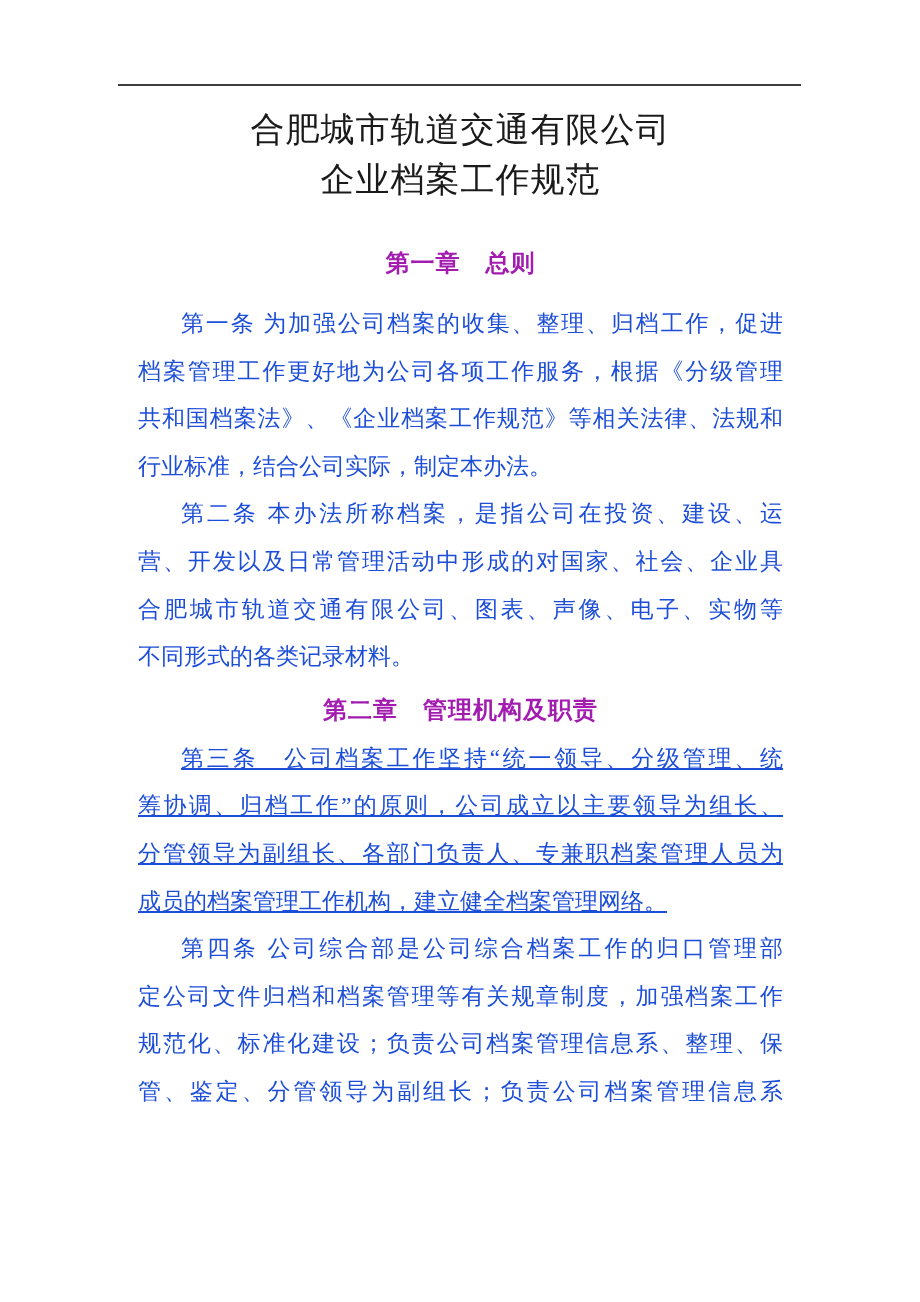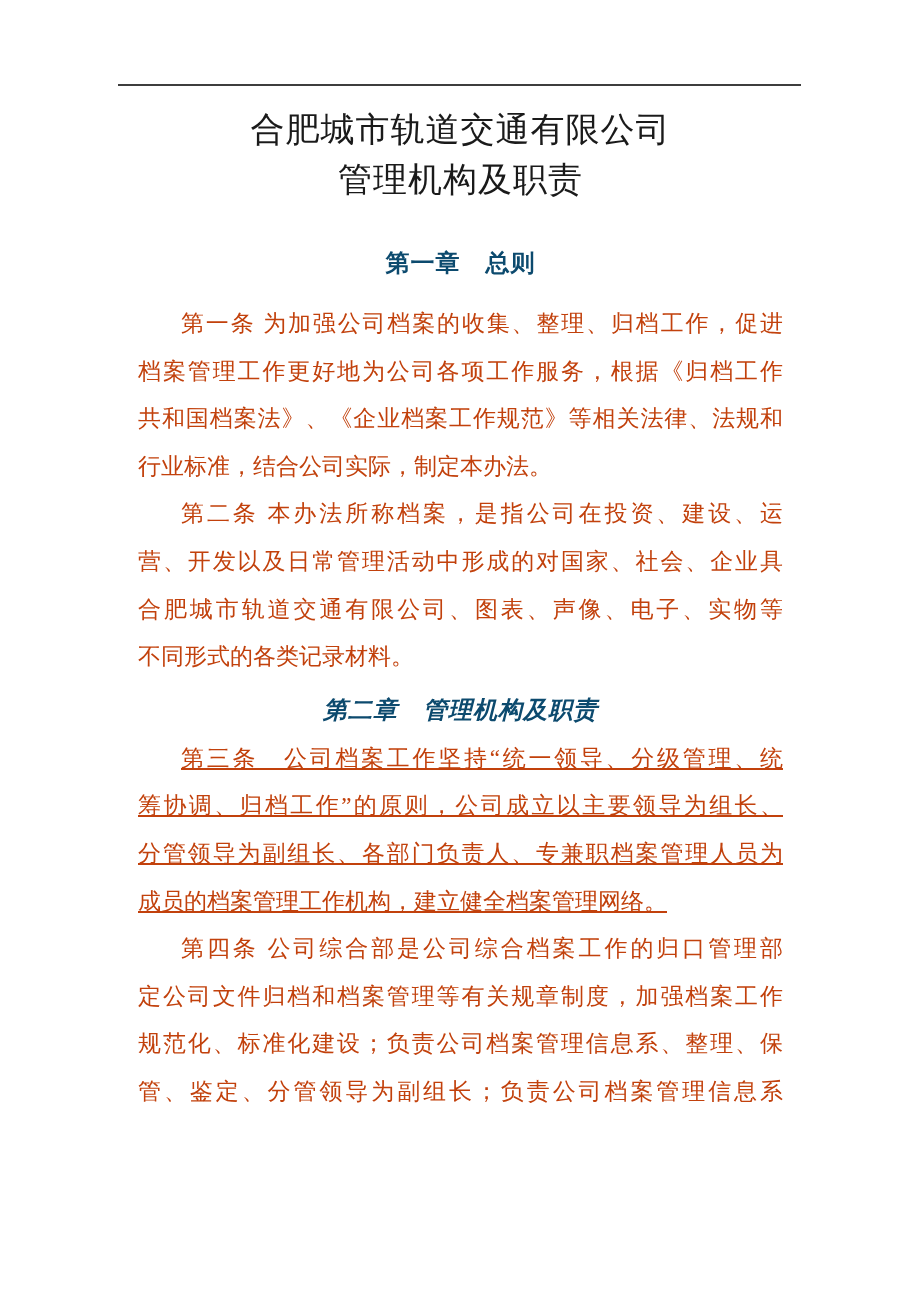--- a/index.html
+++ b/index.html
@@ -41,30 +41,30 @@
     color: #1a1a1a;
     letter-spacing: 1px;
   }
 
   .chapter-heading {
     text-align: center;
     font-family: "Liberation Sans", sans-serif;
     font-weight: 700;
     font-size: 24px;
     line-height: 30px;
-    color: #0c4a6e;
+    color: #a21caf;
     letter-spacing: 1px;
   }
   .chapter-heading.h1 { margin-top: 44px; }
-  .chapter-heading.h2 { margin-top: 14px; font-style: italic; }
+  .chapter-heading.h2 { margin-top: 14px; }
 
   .para {
     font-size: 23px;
     line-height: 47.6px;
-    color: #c2410c;
+    color: #1d4ed8;
   }
   .para.p1 { margin-top: 22px; }
   .para.p3 { margin-top: 10px; text-decoration: underline; }
 
   .line {
     text-align: justify;
     text-align-last: justify;
     text-justify: inter-character;
     white-space: nowrap;
     overflow: visible;
@@ -76,28 +76,28 @@
 <body>
 
 <div class="page">
 
   <div class="header-rule"></div>
 
   <div class="content">
 
     <div class="doc-title">
       <div>合肥城市轨道交通有限公司</div>
-      <div>管理机构及职责</div>
+      <div>企业档案工作规范</div>
     </div>
 
     <div class="chapter-heading h1">第一章　总则</div>
 
     <div class="para p1">
       <div class="line first fill">第一条 为加强公司档案的收集、整理、归档工作，促进</div>
-      <div class="line fill">档案管理工作更好地为公司各项工作服务，根据《归档工作</div>
+      <div class="line fill">档案管理工作更好地为公司各项工作服务，根据《分级管理</div>
       <div class="line fill">共和国档案法》、《企业档案工作规范》等相关法律、法规和</div>
       <div class="line end">行业标准，结合公司实际，制定本办法。</div>
     </div>
 
     <div class="para">
       <div class="line first fill">第二条 本办法所称档案，是指公司在投资、建设、运</div>
       <div class="line fill">营、开发以及日常管理活动中形成的对国家、社会、企业具</div>
       <div class="line fill">合肥城市轨道交通有限公司、图表、声像、电子、实物等</div>
       <div class="line end">不同形式的各类记录材料。</div>
     </div>

